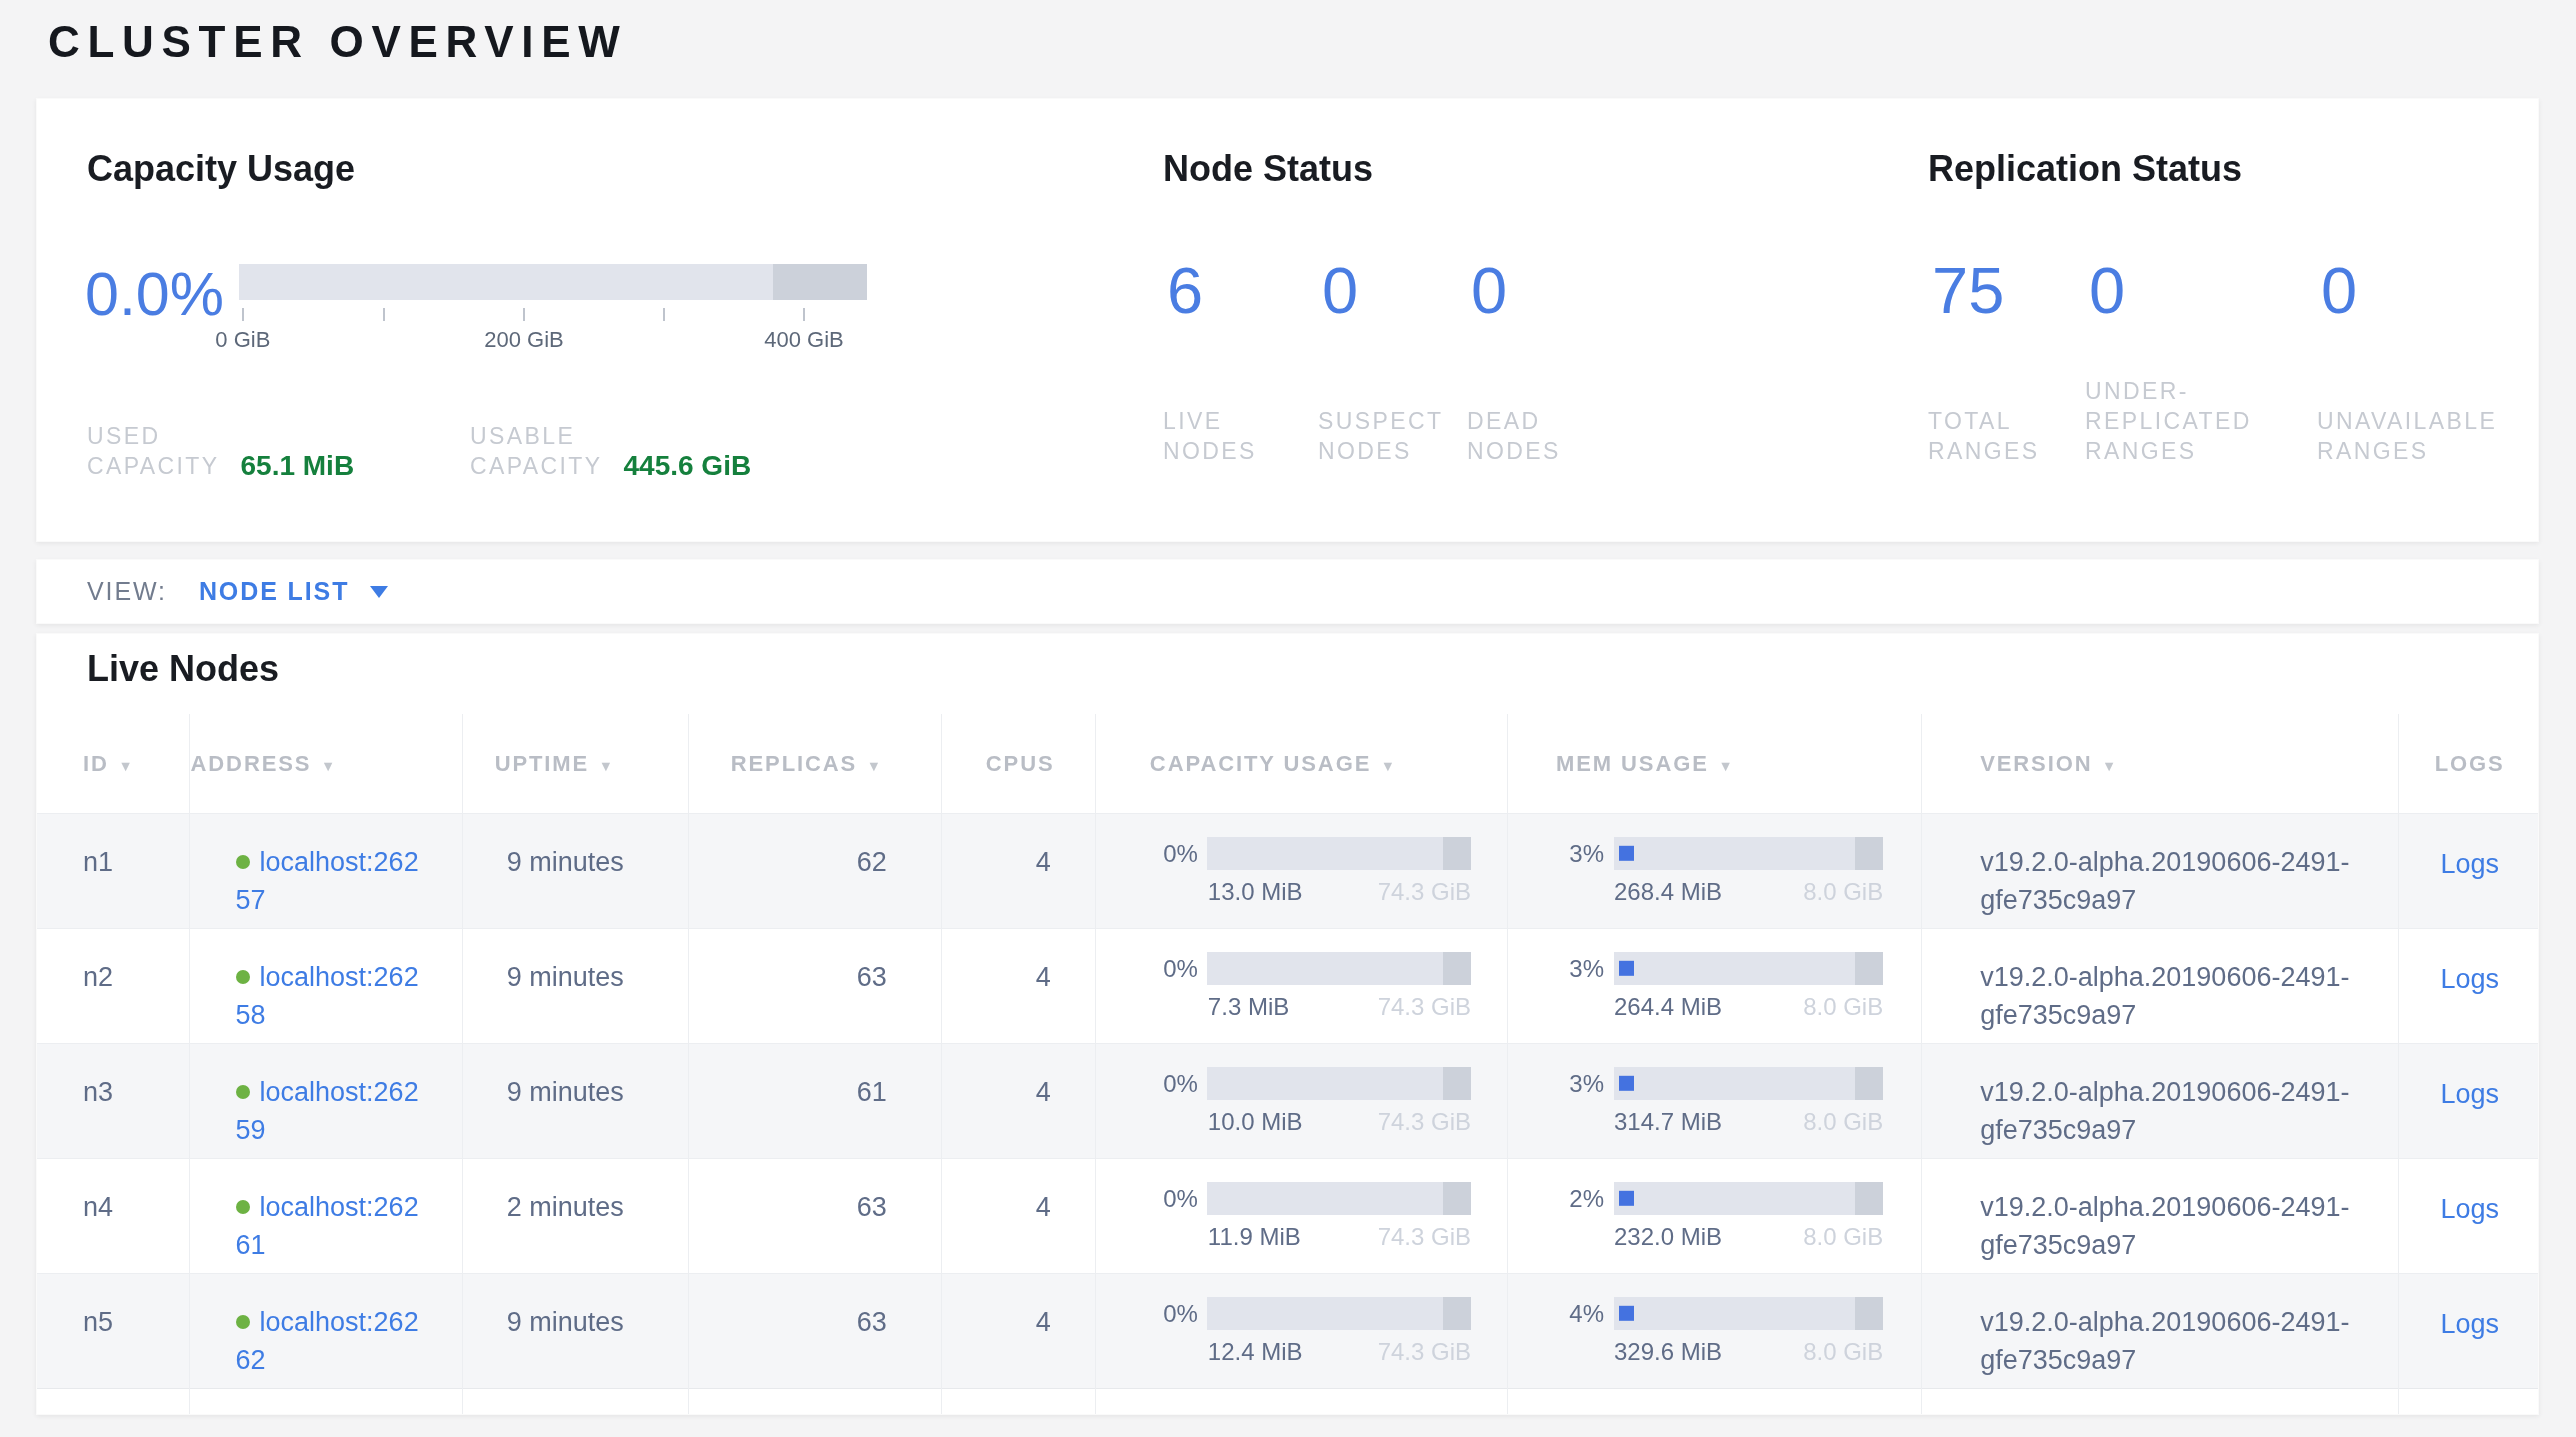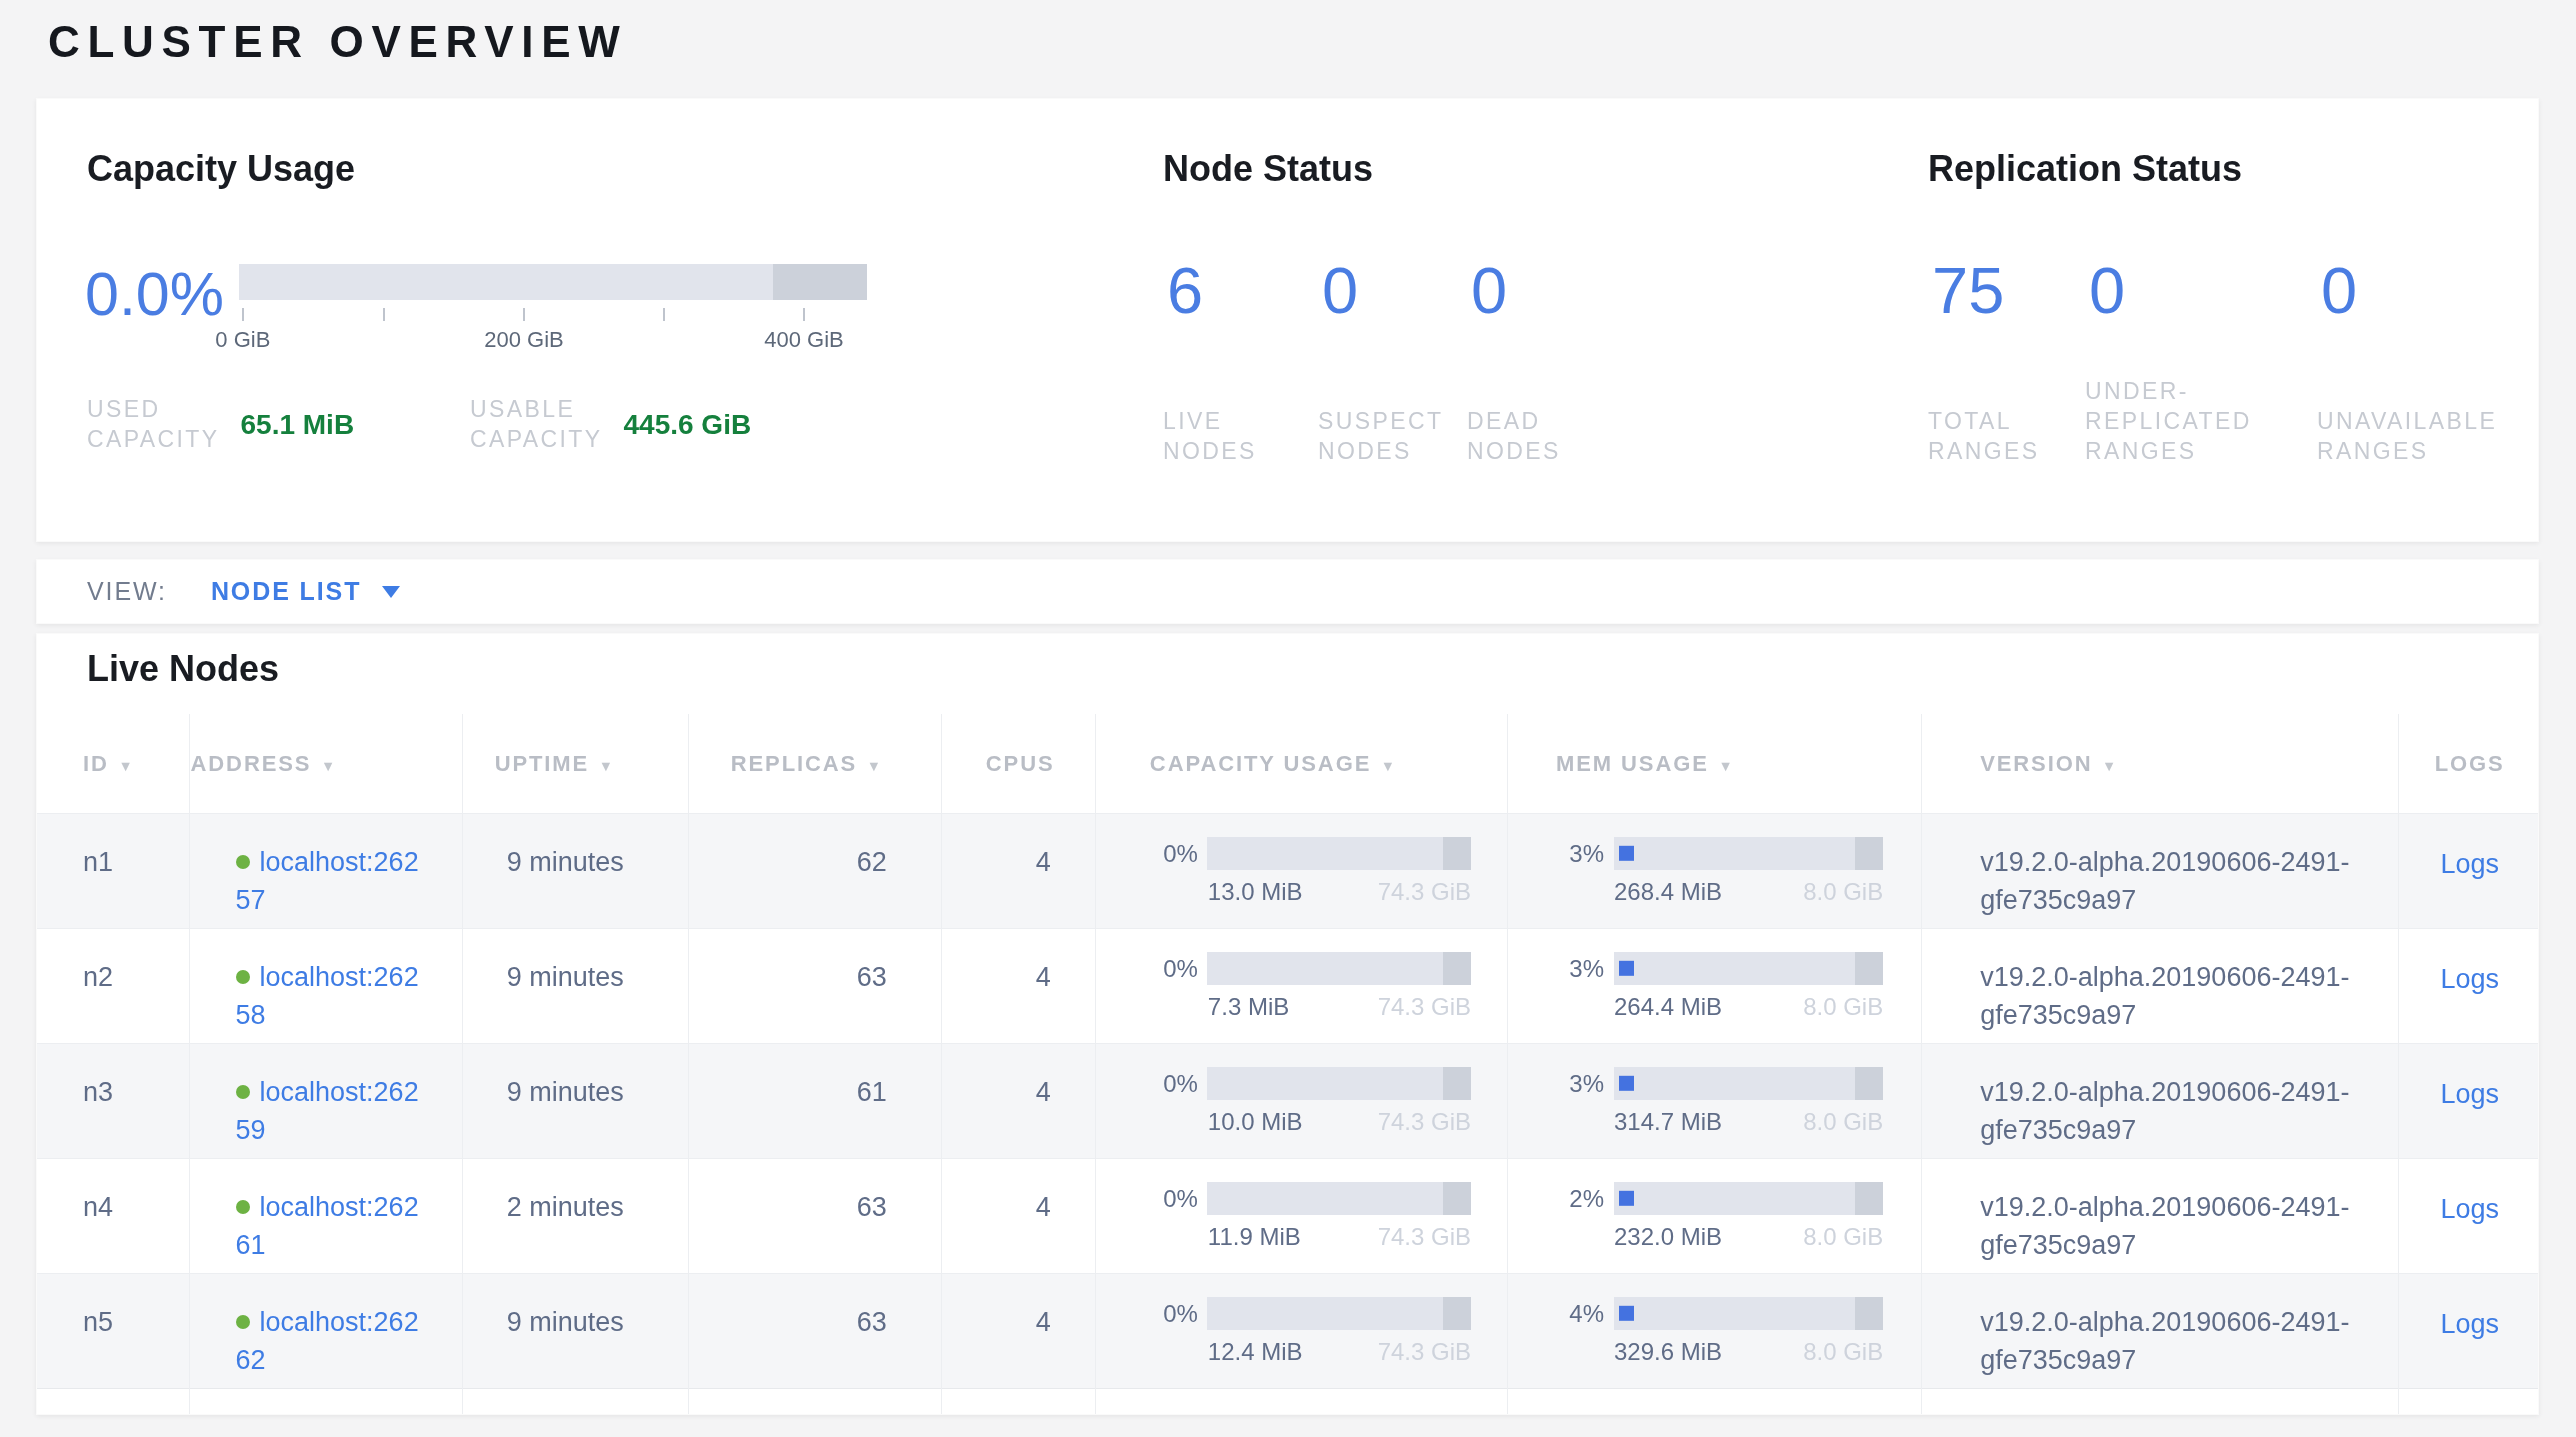--- a/index.html
+++ b/index.html
@@ -22,34 +22,34 @@
 
   .cap-percent{position:absolute;left:48px;top:165px;font-size:61px;line-height:61px;
     color:#4a7de2;font-weight:400;}
   .cap-bar{position:absolute;left:202px;top:165px;width:628px;height:36px;background:#e1e4ec;}
   .cap-bar-reserved{position:absolute;right:0;top:0;bottom:0;width:15%;background:#ccd1da;}
   .cap-ticks{position:absolute;left:202px;top:209px;width:628px;height:13.4px;}
   .tick{position:absolute;top:0;width:1.9px;height:12.5px;background:#bfc4cd;}
   .cap-axis{position:absolute;left:202px;top:228px;width:628px;height:29px;}
   .axis-label{position:absolute;transform:translateX(-50%);font-size:22px;color:#5d6879;white-space:nowrap;}
 
-  .stat{position:absolute;bottom:87px;display:flex;align-items:center;gap:21px;}
+  .stat{position:absolute;bottom:60px;display:flex;align-items:flex-end;gap:21px;}
   .stat-used{left:50px;} .stat-usable{left:433px;}
   .stat-label{font-size:23px;line-height:30px;letter-spacing:2.4px;color:#c6cad1;
     white-space:pre-line;font-weight:400;}
   .stat-value{font-size:28px;line-height:35px;color:#15803d;font-weight:700;margin-bottom:-1.9px;white-space:nowrap;}
 
   .big-num{position:absolute;top:159px;font-size:65px;line-height:65px;color:#4a7de2;font-weight:400;}
   .big-label{position:absolute;bottom:75px;font-size:23px;line-height:30px;letter-spacing:2.4px;
     color:#c6cad1;white-space:pre-line;}
 
   
   .viewbar{top:559px;height:65px;display:flex;align-items:center;}
   .view-label{margin-left:50px;font-size:25px;letter-spacing:1.9px;color:#727c8e;}
-  .view-selector{margin-left:44px;display:flex;align-items:center;cursor:pointer;}
+  .view-selector{margin-left:32px;display:flex;align-items:center;cursor:pointer;}
   .view-selected{font-size:25px;letter-spacing:1.9px;color:#3e7ce4;font-weight:700;}
   .caret{margin-left:21px;width:0;height:0;border-left:9.6px solid transparent;
     border-right:9.6px solid transparent;border-top:12.5px solid #3e7ce4;}
 
   
   .nodes{top:633px;height:782px;overflow:hidden;}
   .nodes-heading{margin:13.4px 0 0 50px;font-size:36px;line-height:44px;font-weight:700;color:#191c22;}
 
   table.nodes-table{border-collapse:collapse;table-layout:fixed;width:2503px;margin-top:23px;}
   col.w-id{width:152px}col.w-addr{width:273px}col.w-up{width:226px}col.w-rep{width:253px}

